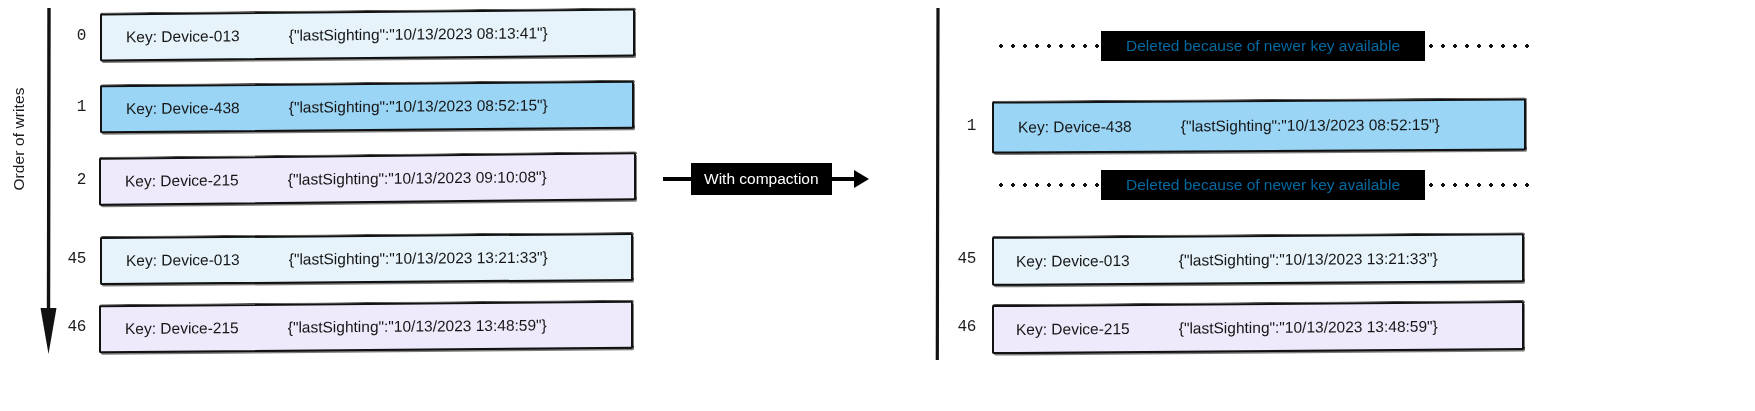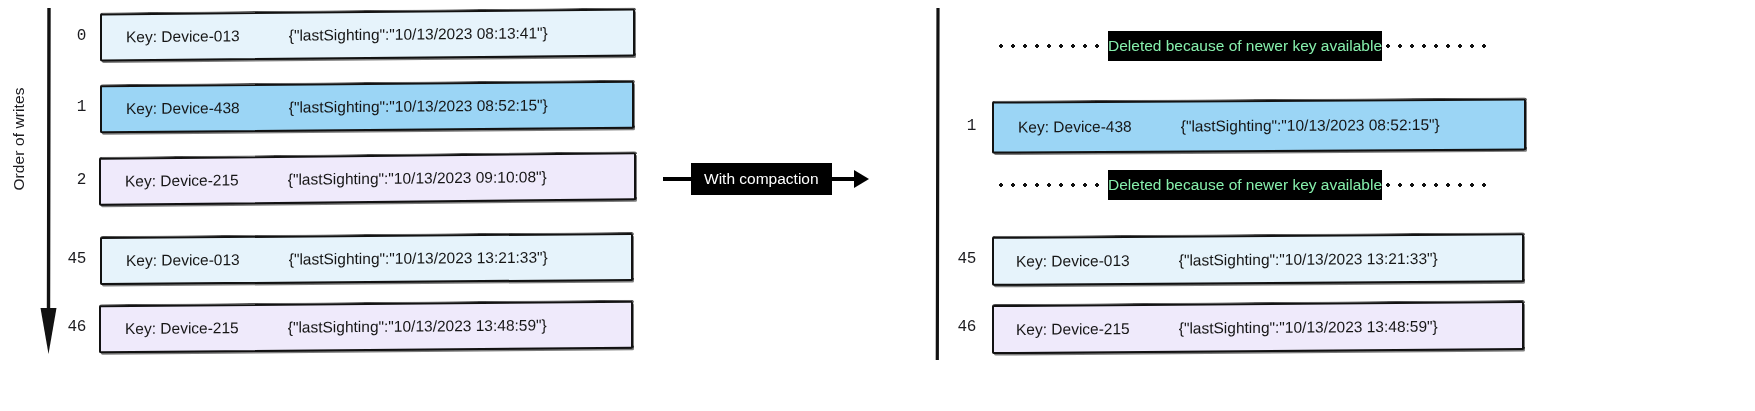--- a/index.html
+++ b/index.html
@@ -106,26 +106,25 @@
   }
   .dots-left, .dots-right {
     height: 4px;
     background-image: radial-gradient(circle, #111 1.8px, rgba(0,0,0,0) 2.1px);
     background-size: 12px 4px;
     background-repeat: repeat-x;
     background-position: 0 50%;
   }
   .deleted-pill {
     background: #000000;
-    color: #86efac;
+    color: #0369a1;
     font-size: 15.5px;
     line-height: 30px;
-    padding: 0 0;
-    white-space: nowrap;
-    margin-left: 7px;
+    padding: 0 25px;
+    white-space: nowrap;
   }
 
   
   #compaction {
     position: absolute;
     left: 663px;
     top: 160px;
     width: 232px;
     height: 38px;
     display: flex;

